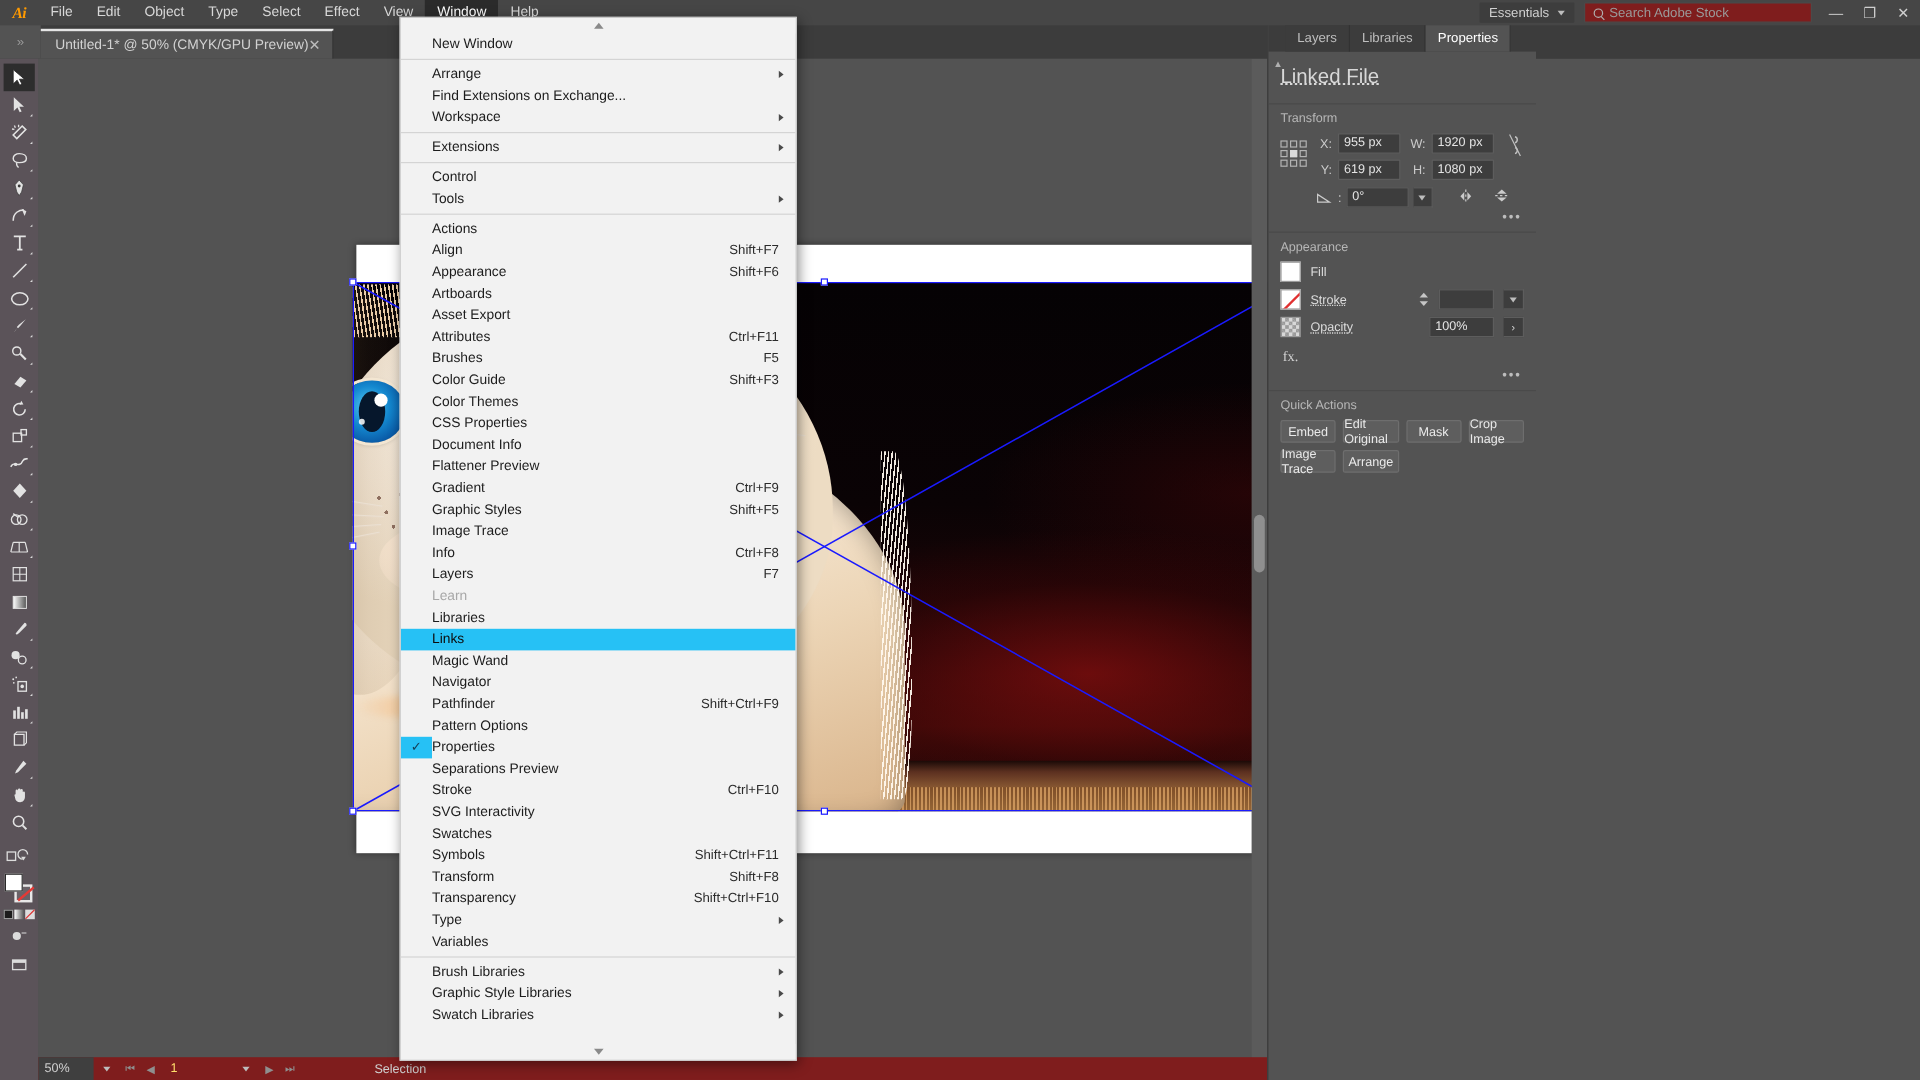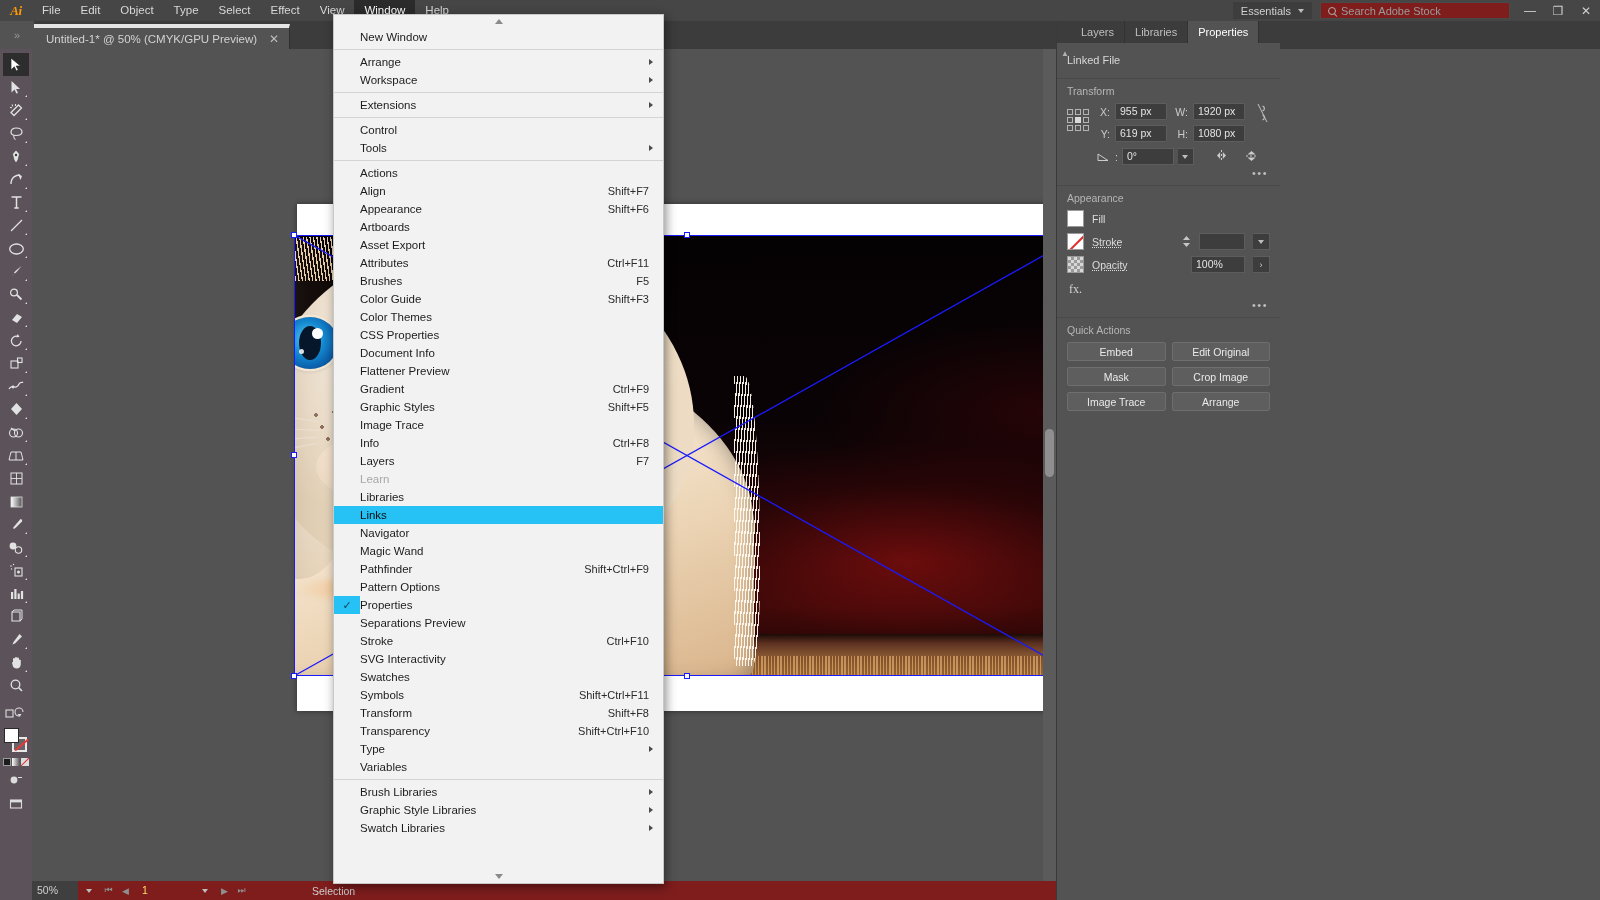--- a/index.html
+++ b/index.html
@@ -53,23 +53,23 @@
     color:#cfcfcf; font-size:12px; }
 
   
   .tabbar {
     position:absolute; top:21px; left:0; width:1600px; height:28px;
     background:#3c3c3c; display:flex; align-items:flex-end;
   }
   .tab-collapse { width:34px; height:28px; display:flex;align-items:center;justify-content:center;
     color:#9a9a9a; font-size:11px; background:#535353;}
   .doc-tab {
-    display:flex; align-items:center; gap:12px; height:25px; padding:0 10px 0 12px;
+    display:flex; align-items:center; gap:0; height:25px; padding:0 10px 0 12px;
     background:#535353; color:#d2d2d2; font-size:11.5px; border-right:1px solid #2e2e2e;
-    border-top:4px solid #e5e5e5;
+    border-top:2px solid #e5e5e5;
   }
   .doc-tab .x { color:#bdbdbd; font-size:12px; cursor:pointer; }
 
   
   .toolbar {
     position:absolute; top:49px; left:0; width:32px; bottom:0;
     background:#5b5359; display:flex; flex-direction:column; align-items:center;
     padding-top:4px;
   }
   .tool {
@@ -238,21 +238,21 @@
   
   .rightpanel {
     position:absolute; top:21px; right:0; width:224px; bottom:0; background:#535353;
     border-left:1px solid #3a3a3a;
   }
   .panel-tabs { display:flex; height:22px; background:#3c3c3c; align-items:stretch; }
   .ptab { padding:0 10px; display:flex; align-items:center; font-size:11px; color:#bfbfbf;
     background:#3c3c3c; border-right:1px solid #323232; }
   .ptab.active { background:#535353; color:#ffffff; }
   .panel-body { padding:8px 10px 0 10px; }
-  .linked-file { font-size:11px; color:#d8d8d8; 
+  .linked-file { font-size:17px; color:#d8d8d8; text-decoration:underline;
     text-decoration-style:dotted; padding:3px 0 6px 0; }
   .sec-title { font-size:10.5px; color:#b6b6b6; margin:6px 0 6px 0; }
   .divider { height:1px; background:#4a4a4a; margin:6px -10px; }
   .xf-grid { display:flex; align-items:flex-start; gap:8px; }
   .ref-pt { width:22px;height:22px; margin-top:6px; display:grid;
     grid-template-columns:repeat(3,1fr); grid-template-rows:repeat(3,1fr); gap:2px; }
   .ref-pt i { background:none; border:1px solid #b3b3b3; display:block; }
   .ref-pt i.on { background:#d9d9d9; border-color:#d9d9d9; }
   .field-row { display:flex; align-items:center; gap:5px; margin-bottom:5px; }
   .flabel { width:13px; font-size:10.5px; color:#cbcbcb; text-align:right; }
@@ -287,21 +287,21 @@
   .stepper { display:flex; flex-direction:column; gap:1px; margin-left:auto; color:#c6c6c6; }
   .stroke-w { width:46px; height:17px; background:#3d3d3d; border:1px solid #5d5d5d; }
   .stroke-dd { width:17px;height:17px; background:#3d3d3d; border:1px solid #5d5d5d;
     border-left:none; display:flex;align-items:center;justify-content:center; }
   .op-input { width:54px;height:17px; background:#3d3d3d; border:1px solid #5d5d5d;
     color:#e4e4e4; font-size:10.5px; line-height:15px; padding:0 4px; margin-left:auto;}
   .op-arrow { width:17px;height:17px; background:#3d3d3d;border:1px solid #5d5d5d;
     border-left:none; display:flex;align-items:center;justify-content:center; font-size:9px;}
   .fx-row { font-family:"Liberation Serif",serif; font-size:12px;
     color:#d2d2d2; padding:3px 0 0 2px; }
-  .qa-grid { display:grid; grid-template-columns:1fr 1fr; gap:6px; margin-top:4px; }
+  .qa-grid { display:grid; grid-template-columns:1fr 1fr 1fr 1fr; gap:6px; margin-top:4px; }
   .qa-btn {
     height:19px; background:#5e5e5e; border:1px solid #6e6e6e; color:#eaeaea;
     font-size:10.5px; display:flex; align-items:center; justify-content:center;
     border-radius:2px;
   }
   .panel-scroll-up { position:absolute; left:2px; top:26px; width:12px; height:12px;
     display:flex; align-items:center; justify-content:center; color:#b0b0b0; font-size:8px; }
 
   
   .dropdown {
@@ -824,20 +824,24 @@
           <span class="dd-label">New Window</span>
         </div>
         <div class="dd-sep"></div>
         <div class="dd-item">
           <span class="dd-check"></span>
           <span class="dd-label">Arrange</span>
           <span class="dd-arrow"></span>
         </div>
         <div class="dd-item">
           <span class="dd-check"></span>
+          <span class="dd-label">Find Extensions on Exchange...</span>
+        </div>
+        <div class="dd-item">
+          <span class="dd-check"></span>
           <span class="dd-label">Workspace</span>
           <span class="dd-arrow"></span>
         </div>
         <div class="dd-sep"></div>
         <div class="dd-item">
           <span class="dd-check"></span>
           <span class="dd-label">Extensions</span>
           <span class="dd-arrow"></span>
         </div>
         <div class="dd-sep"></div>
@@ -935,25 +939,25 @@
         <div class="dd-item">
           <span class="dd-check"></span>
           <span class="dd-label">Libraries</span>
         </div>
         <div class="dd-item hl">
           <span class="dd-check"></span>
           <span class="dd-label">Links</span>
         </div>
         <div class="dd-item">
           <span class="dd-check"></span>
+          <span class="dd-label">Magic Wand</span>
+        </div>
+        <div class="dd-item">
+          <span class="dd-check"></span>
           <span class="dd-label">Navigator</span>
-        </div>
-        <div class="dd-item">
-          <span class="dd-check"></span>
-          <span class="dd-label">Magic Wand</span>
         </div>
         <div class="dd-item">
           <span class="dd-check"></span>
           <span class="dd-label">Pathfinder</span>
           <span class="dd-short">Shift+Ctrl+F9</span>
         </div>
         <div class="dd-item">
           <span class="dd-check"></span>
           <span class="dd-label">Pattern Options</span>
         </div>

